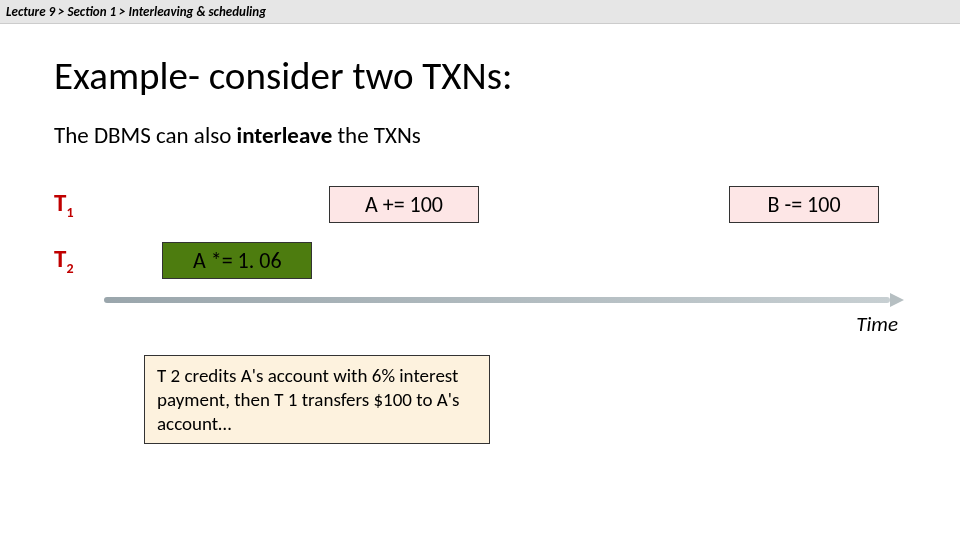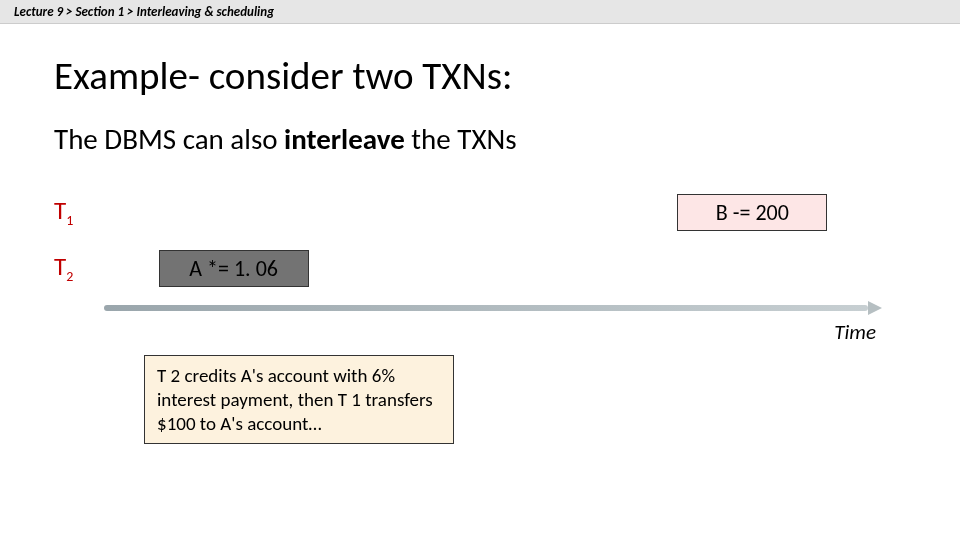--- a/index.html
+++ b/index.html
@@ -1,36 +1,36 @@
 <!DOCTYPE html>
 <html><head>
 <meta charset="utf-8">
 <style>
   * { box-sizing: border-box; margin: 0; padding: 0; }
   html, body { width: 960px; height: 540px; font-family: Calibri, Arial, sans-serif; background: #fff; color: #000; }
-  .topbar { background: #e6e6e6; padding: 4px 14px; font-weight: bold; font-style: italic; font-size: 13px; border-bottom: 1px solid #ccc; }
-  .content { padding: 28px 78px 0 54px; }
+  .topbar { background: #e6e6e6; padding: 4px 6px; font-weight: bold; font-style: italic; font-size: 13px; border-bottom: 1px solid #ccc; }
+  .content { padding: 28px 56px 0 54px; }
   .title { font-size: 39px; font-weight: 400; margin-bottom: 22px; }
-  .subtitle { font-size: 29px; font-weight: 400; margin-bottom: 32px; margin-top: 20px; }
+  .subtitle { font-size: 23px; font-weight: 400; margin-bottom: 32px; margin-top: 20px; }
   .interleave { font-weight: bold; }
   .rows { position: relative; }
   .row { display: flex; align-items: center; height: 46px; margin-bottom: 10px; }
-  .tlabel { width: 50px; font-size: 25px; font-weight: 400; color: #c00000; }
+  .tlabel { width: 50px; font-size: 25px; font-weight: 700; color: #c00000; }
   .tlabel sub { font-size: 14px; }
   .slots { display: flex; flex: 1; gap: 0; }
   .slot { flex: 1; display: flex; justify-content: center; }
   .op { border: 1px solid #333; padding: 4px 18px; font-size: 22px; min-width: 150px; text-align: center; }
   .op-red { background: #fde6e6; }
-  .op-blue { background: #737373; }
+  .op-blue { background: #4d7c0f; }
   .axis-wrap { position: relative; margin: 8px 0 4px 50px; height: 14px; }
   .axis { height: 6px; border-radius: 3px; background: linear-gradient(to right, #9aa6ac, #c7cfd2); position: absolute; left:0; right:14px; top:4px; }
   .arrowhead { position: absolute; right:0; top:0; width:0; height:0; border-top:7px solid transparent; border-bottom:7px solid transparent; border-left:14px solid #b6bfc2; }
-  .timelabel { text-align: right; font-style: italic; font-size: 21px; padding-right: 6px; margin-bottom: 10px; }
+  .timelabel { text-align: right; font-style: italic; font-size: 21px; padding-right: 6px; margin-bottom: 18px; }
   .notes { display: flex; gap: 110px; padding-left: 90px; padding-right: 10px; }
-  .note { background: #fdf2de; border: 1px solid #333; padding: 8px 12px; font-size: 19px; line-height: 1.25; width: 310px; }
+  .note { background: #fdf2de; border: 1px solid #333; padding: 8px 12px; font-size: 19px; line-height: 1.25; width: 346px; }
 </style>
 </head>
 <body>
 
 <div class="topbar">Lecture 9 &gt; Section 1 &gt; Interleaving &amp; scheduling</div>
 
 <div class="content">
   <h1 class="title">Example- consider two TXNs:</h1>
 
   <p class="subtitle">
@@ -38,23 +38,26 @@
   </p>
 
   <div class="rows">
 
     <div class="row">
       <div class="tlabel">
         <span>T</span><sub>1</sub>
       </div>
       <div class="slots">
         <div class="slot"></div>
+        <div class="slot">
+          <div class="op op-red">A += 100</div>
+        </div>
         <div class="slot"></div>
         <div class="slot">
-          <div class="op op-red">B -= 200</div>
+          <div class="op op-red">B -= 100</div>
         </div>
       </div>
     </div>
 
     <div class="row">
       <div class="tlabel">
         <span>T</span><sub>2</sub>
       </div>
       <div class="slots">
         <div class="slot">

